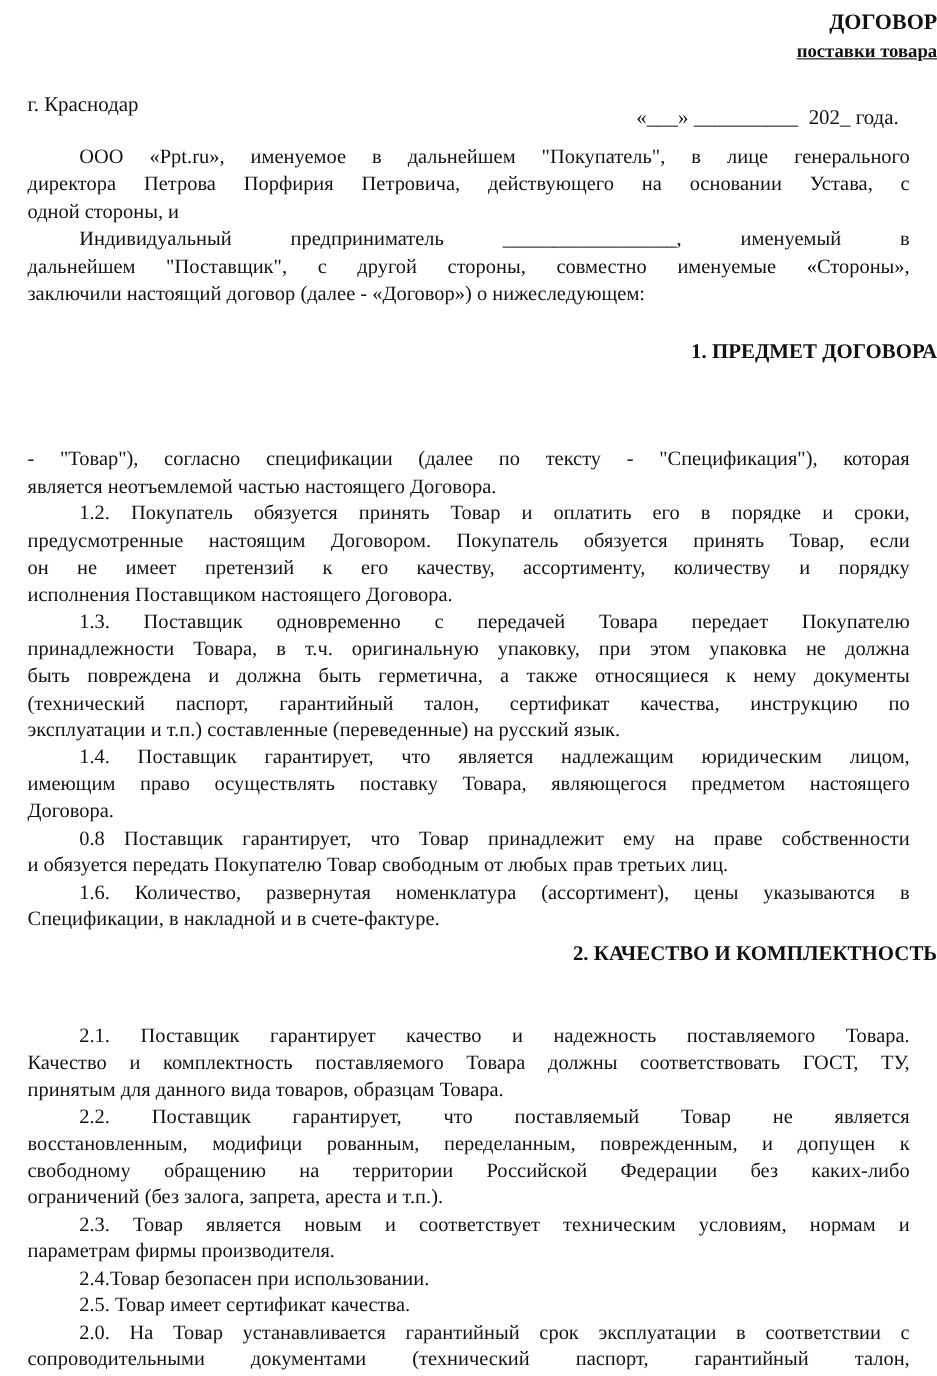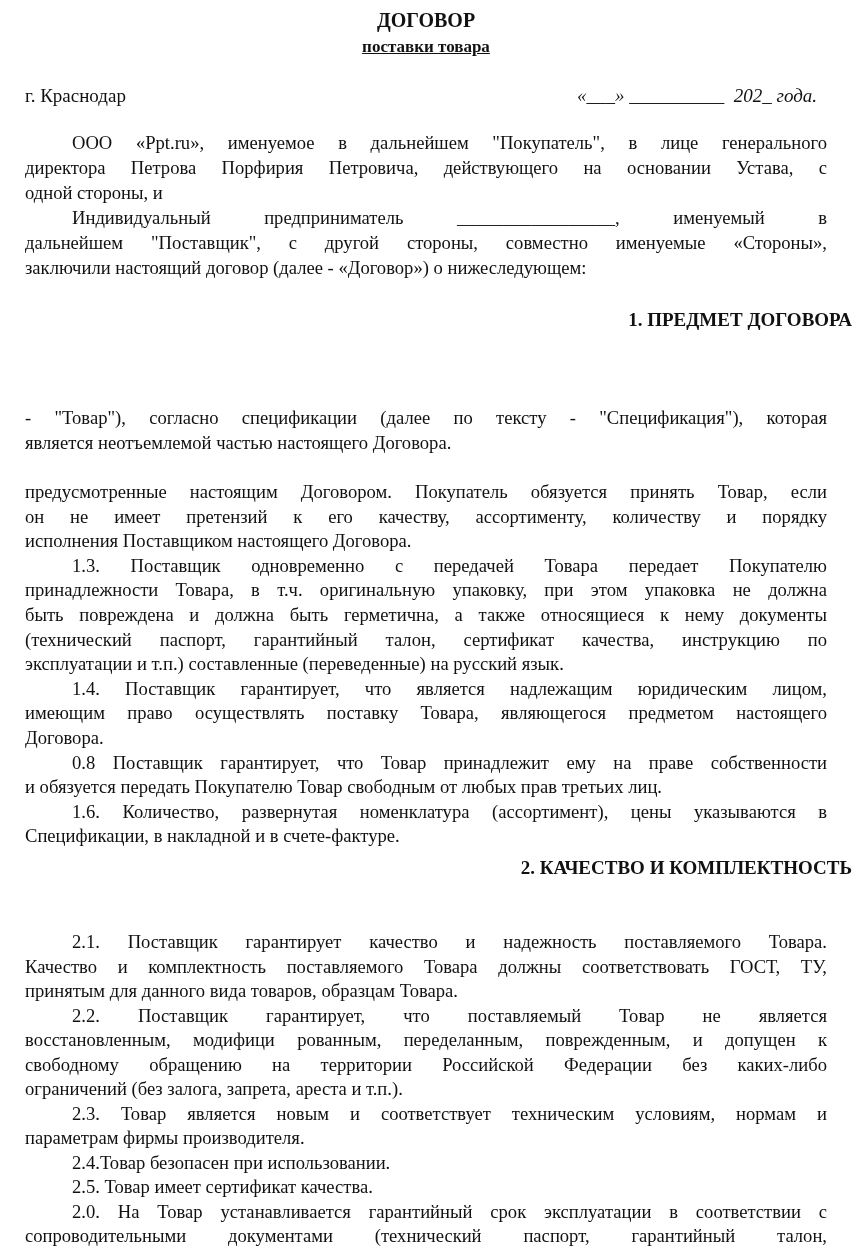--- a/index.html
+++ b/index.html
@@ -1,24 +1,24 @@
 <!DOCTYPE html>
 <html><head>
   <meta charset="utf-8">
   <style>
     html, body { margin: 0; padding: 0; background: #ffffff; }
     body { width: 852px; height: 1251px; position: relative; overflow: hidden;
            font-family: "Liberation Serif", "DejaVu Serif", serif; color: #111; }
     .page { position: absolute; left: 0; top: 0; width: 852px; height: 1251px; }
-    .title { position: absolute; left: 0; width: 852px; text-align: center; font-weight: bold; }
+    .title { position: absolute; left: 0; width: 852px; text-align: right; font-weight: bold; }
     .t1 { top: 9px; font-size: 20px; }
     .t2 { top: 37px; font-size: 17px; text-decoration: underline; }
     .meta { position: absolute; top: 85px; left: 25px; right: 25px; height: 24px; font-size: 19px; }
     .city { position: absolute; left: 0; top: 0; }
-    .date { position: absolute; right: 10px; top: 0; white-space: pre; font-style: italic; }
+    .date { position: absolute; right: 10px; top: 12px; white-space: pre; }
     .h { position: absolute; left: 0; width: 852px; text-align: right; font-weight: bold; font-size: 19px; }
     .ln { position: absolute; left: 25px; width: 802px; font-size: 18.6px; line-height: 24px; height: 24px;
           white-space: nowrap; overflow: visible; }
     .ln.j { text-align: justify; text-align-last: justify; }
     .ln.ind { left: 72px; width: 755px; }
   </style>
 </head>
 <body>
 
 <div class="page">
@@ -34,20 +34,21 @@
   <div class="ln j" style="top:156px">директора Петрова Порфирия Петровича, действующего на основании Устава, с</div>
   <div class="ln" style="top:181px">одной стороны, и</div>
   <div class="ln ind j" style="top:206px">Индивидуальный предприниматель _________________, именуемый в</div>
   <div class="ln j" style="top:231px">дальнейшем "Поставщик", с другой стороны, совместно именуемые «Стороны»,</div>
   <div class="ln" style="top:256px">заключили настоящий договор (далее - «Договор») о нижеследующем:</div>
 
   <div class="h" style="top:309px">1. ПРЕДМЕТ ДОГОВОРА</div>
 
   <div class="ln j" style="top:406px">- "Товар"), согласно спецификации (далее по тексту - "Спецификация"), которая</div>
   <div class="ln" style="top:431px">является неотъемлемой частью настоящего Договора.</div>
+  <div class="ln ind j" style="top:455px">1.2. Покупатель обязуется принять Товар и оплатить его в порядке и сроки,</div>
   <div class="ln j" style="top:480px">предусмотренные настоящим Договором. Покупатель обязуется принять Товар, если</div>
   <div class="ln j" style="top:505px">он не имеет претензий к его качеству, ассортименту, количеству и порядку</div>
   <div class="ln" style="top:529px">исполнения Поставщиком настоящего Договора.</div>
   <div class="ln ind j" style="top:554px">1.3. Поставщик одновременно с передачей Товара передает Покупателю</div>
   <div class="ln j" style="top:578px">принадлежности Товара, в т.ч. оригинальную упаковку, при этом упаковка не должна</div>
   <div class="ln j" style="top:603px">быть повреждена и должна быть герметична, а также относящиеся к нему документы</div>
   <div class="ln j" style="top:628px">(технический паспорт, гарантийный талон, сертификат качества, инструкцию по</div>
   <div class="ln" style="top:652px">эксплуатации и т.п.) составленные (переведенные) на русский язык.</div>
   <div class="ln ind j" style="top:677px">1.4. Поставщик гарантирует, что является надлежащим юридическим лицом,</div>
   <div class="ln j" style="top:701px">имеющим право осуществлять поставку Товара, являющегося предметом настоящего</div>

